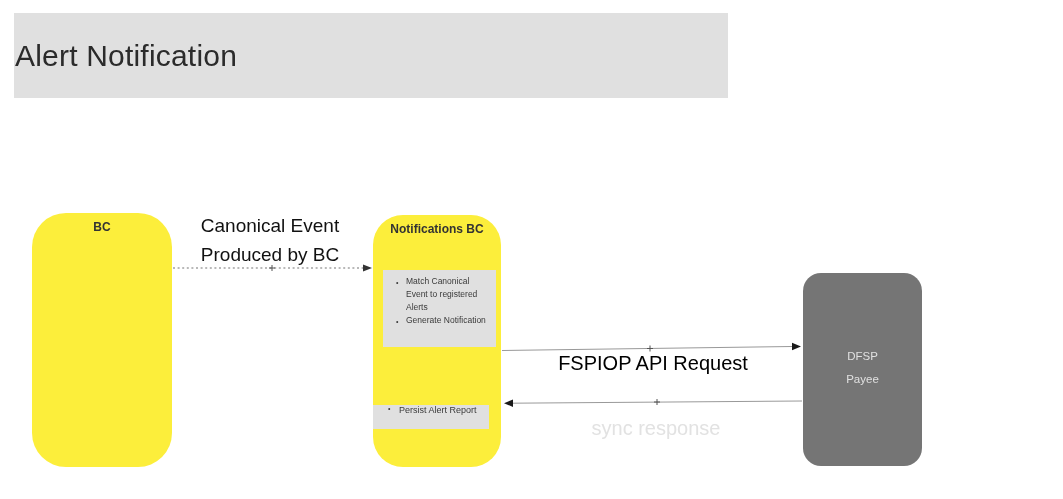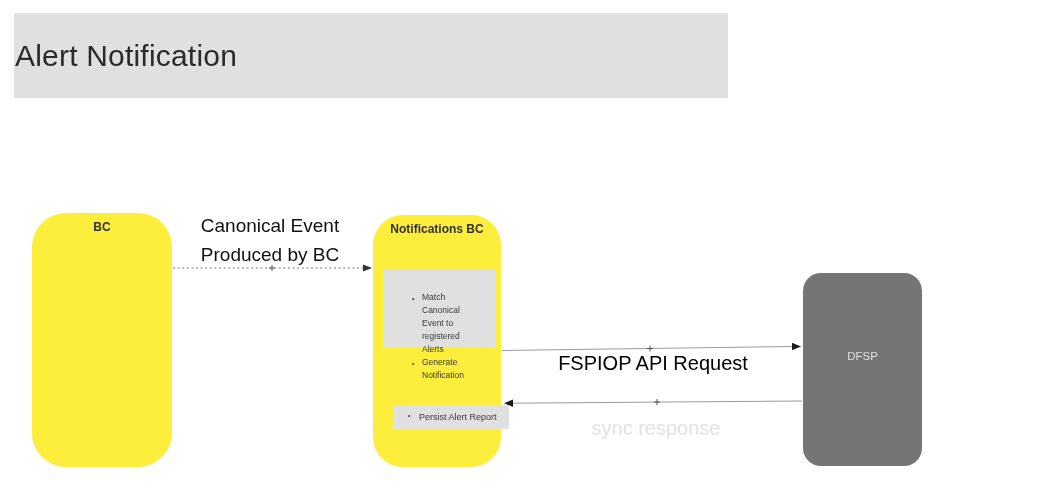--- a/index.html
+++ b/index.html
@@ -49,25 +49,25 @@
   
   .inner-box{
     position:absolute;background:#e0e0e0;box-sizing:border-box;
     color:#3a3a3a;
   }
   .inner-steps{
     left:10px;top:55px;width:113px;height:77px;
     padding:5px 4px 0 12px;
   }
   .inner-persist{
-    left:20px;top:190px;width:116px;height:24px;
-    display:flex;align-items:center;
+    left:0;top:190px;width:116px;height:24px;
+    display:flex;align-items:flex-start;
     padding-left:13px;
   }
-  .step-list{margin:16px;padding:0;list-style:none;}
+  .step-list{margin:0;padding:0;list-style:none;}
   .step-list li{
     position:relative;padding-left:11px;
     font-size:8.5px;line-height:13px;
   }
   .step-list li::before{
     content:"•";position:absolute;left:1px;top:1px;font-size:7px;color:#3a3a3a;
   }
   .persist-item{
     position:relative;padding-left:13px;font-size:9px;
   }
@@ -143,16 +143,17 @@
       <div class="persist-item">Persist Alert Report</div>
     </div>
   </div>
 
   <div class="edge-label label-fspiop">FSPIOP API Request</div>
   <div class="edge-label label-sync">sync response</div>
 
   <div class="node node-dfsp">
     <div class="dfsp-text">
       <div>DFSP</div>
+      <div>Payee</div>
     </div>
   </div>
 
 </div>
 
 </body></html>

